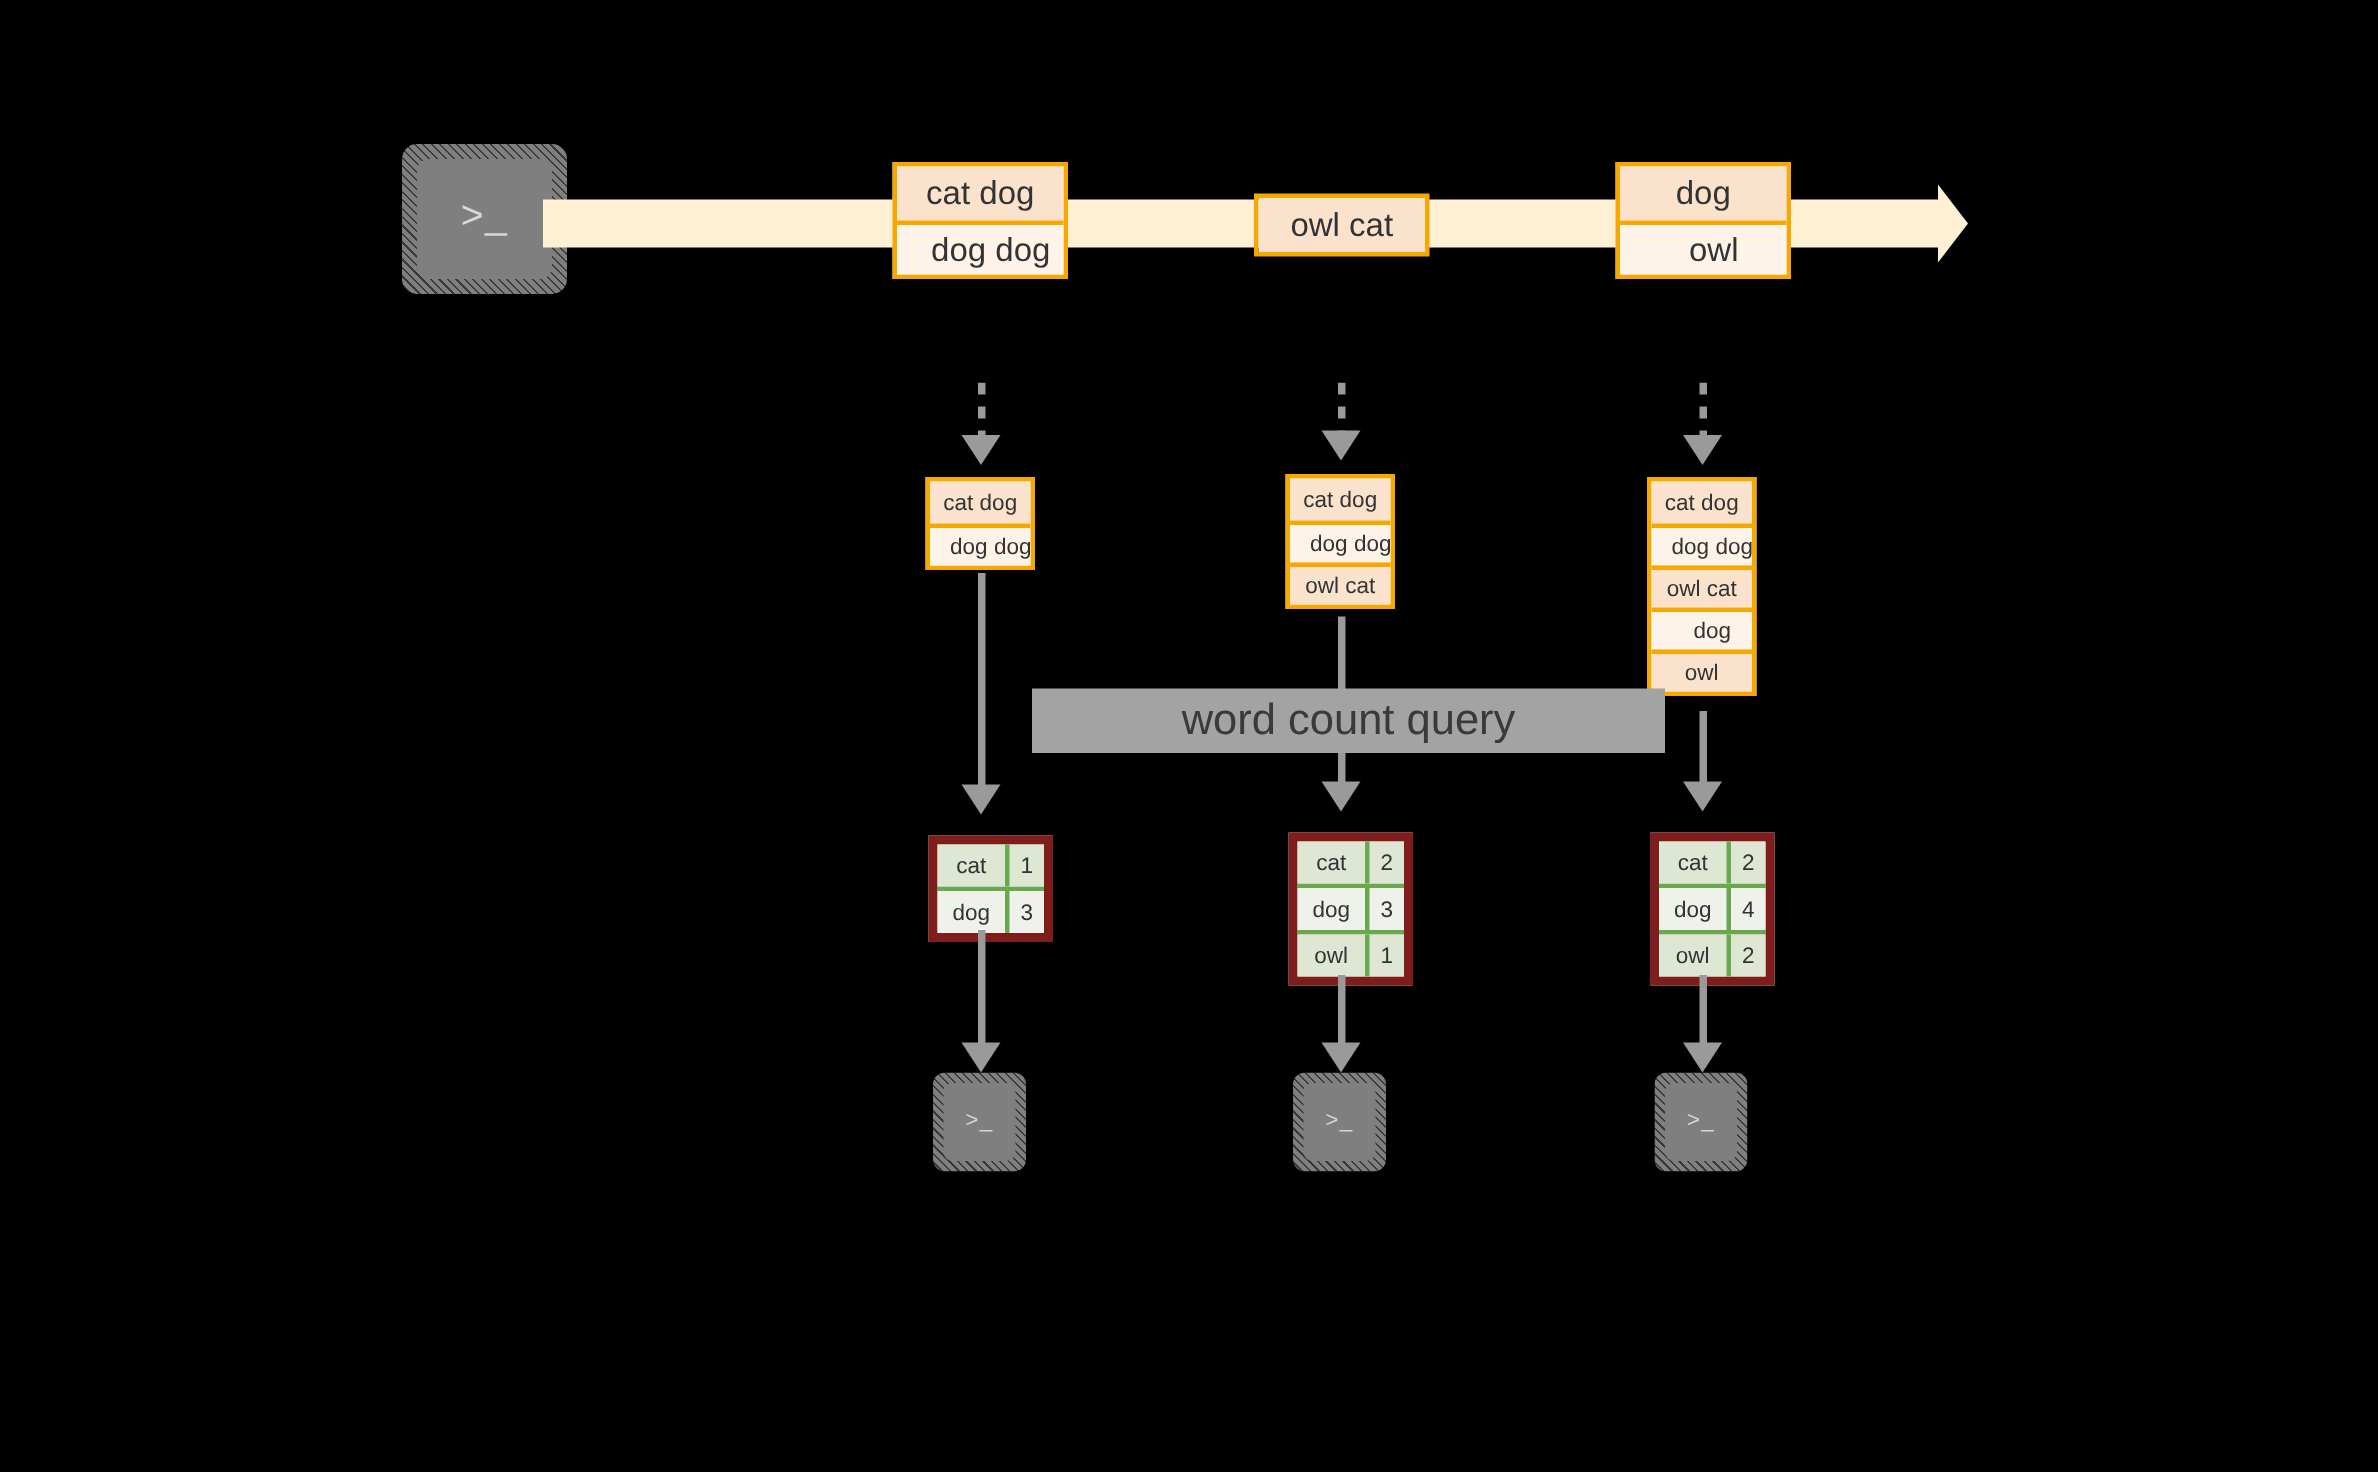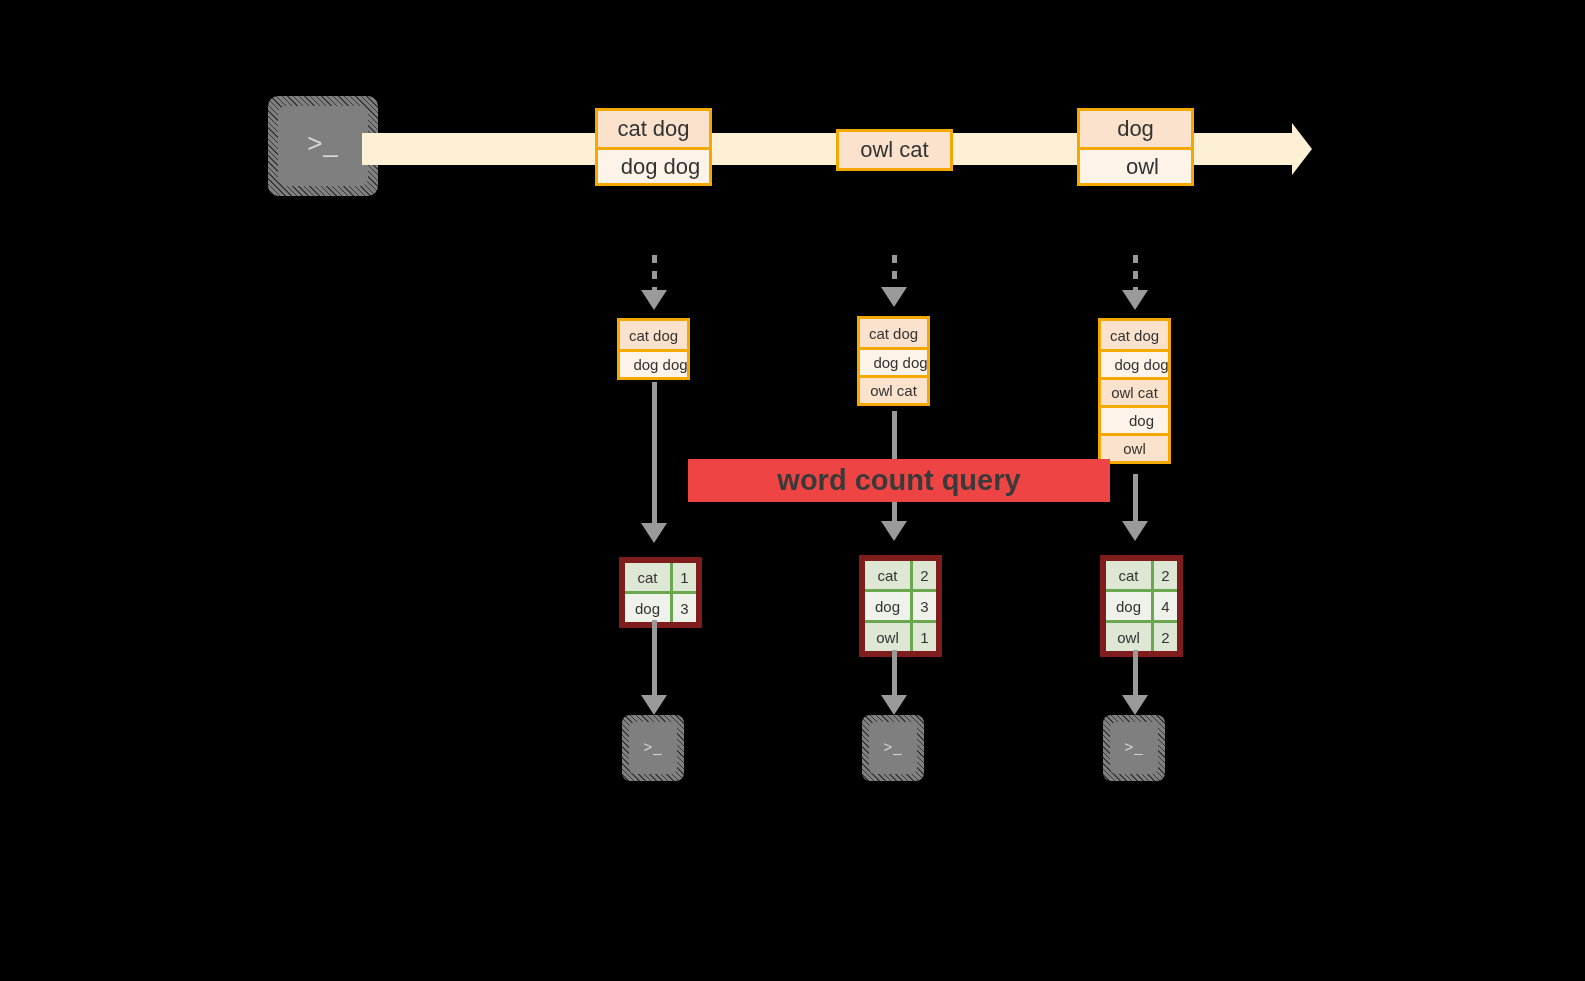--- a/index.html
+++ b/index.html
@@ -127,25 +127,24 @@
     position: absolute;
     width: 0; height: 0;
     border-left: 13px solid transparent;
     border-right: 13px solid transparent;
     border-top: 20px solid #9a9a9a;
   }
 
   
   .query-band {
     position: absolute;
-    background: #ef4444;
-    display: flex;
-    align-items: center;
-    justify-content: center;
-    font-weight: bold;
+    background: #a3a3a3;
+    display: flex;
+    align-items: center;
+    justify-content: center;
   }
   .query-band .label {
     font-size: 29px;
     color: #3a3a3a;
     white-space: nowrap;
   }
 </style>
 </head>
 <body>
 

